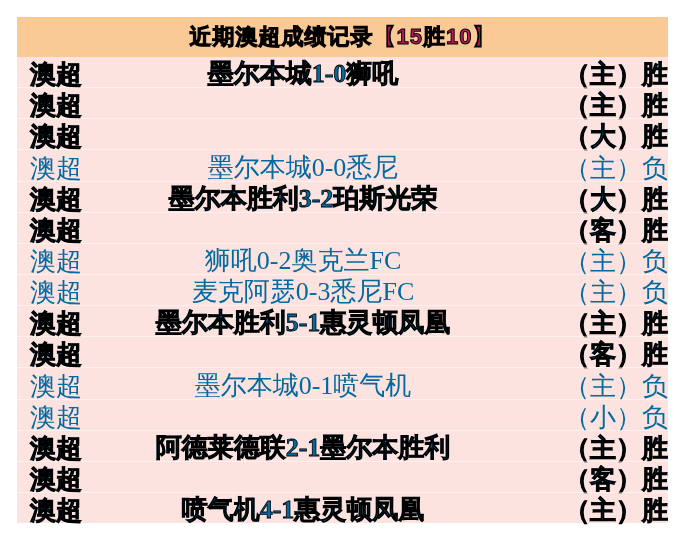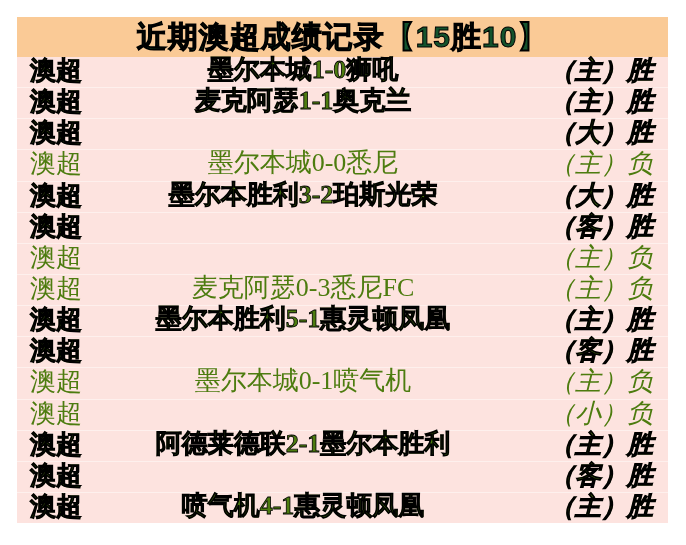--- a/index.html
+++ b/index.html
@@ -18,39 +18,39 @@
     width: 651px;
   }
   .title-bar {
     height: 40px;
     background: #FACA96;
     display: flex;
     align-items: center;
     justify-content: center;
   }
   .title-text {
-    font-size: 30px;
+    font-size: 22px;
     font-weight: 900;
-    color: #14532d;
+    color: #be185d;
     -webkit-text-stroke: 1px #000000;
     letter-spacing: 1px;
     white-space: nowrap;
   }
   .rows {
     background: #FDE3DF;
     height: 466px;
     display: flex;
     flex-direction: column;
   }
   .row {
     flex: 1;
     display: flex;
-    align-items: flex-start;
+    align-items: flex-end;
     font-size: 26px;
-    color: #4d7c0f;
+    color: #0369a1;
     line-height: 1;
     white-space: nowrap;
   }
   .row + .row {
     border-top: 1px solid rgba(255, 255, 255, 0.45);
   }
   .row.win {
     font-weight: 900;
     -webkit-text-stroke: 0.8px #000000;
   }
@@ -65,40 +65,37 @@
   }
   .col-match {
     width: 388px;
     flex: none;
     text-align: center;
     font-family: Liberation Serif, serif;
   }
   .col-result {
     flex: 1;
     text-align: right;
-    padding-right: 15px;
-    font-style: italic;
   }
 </style>
 </head>
 <body>
 
 <div class="card">
   <div class="title-bar">
     <span class="title-text">近期澳超成绩记录【15胜10】</span>
   </div>
   <div class="rows">
       <div class="row win">
     <span class="col-league">澳超</span>
     <span class="col-match">墨尔本城1-0狮吼</span>
     <span class="col-result">（主）胜</span>
   </div>
       <div class="row win">
     <span class="col-league">澳超</span>
-    <span class="col-match">麦克阿瑟1-1奥克兰</span>
     <span class="col-result">（主）胜</span>
   </div>
       <div class="row win">
     <span class="col-league">澳超</span>
     <span class="col-result">（大）胜</span>
   </div>
       <div class="row loss">
     <span class="col-league">澳超</span>
     <span class="col-match">墨尔本城0-0悉尼</span>
     <span class="col-result">（主）负</span>
@@ -107,20 +104,21 @@
     <span class="col-league">澳超</span>
     <span class="col-match">墨尔本胜利3-2珀斯光荣</span>
     <span class="col-result">（大）胜</span>
   </div>
       <div class="row win">
     <span class="col-league">澳超</span>
     <span class="col-result">（客）胜</span>
   </div>
       <div class="row loss">
     <span class="col-league">澳超</span>
+    <span class="col-match">狮吼0-2奥克兰FC</span>
     <span class="col-result">（主）负</span>
   </div>
       <div class="row loss">
     <span class="col-league">澳超</span>
     <span class="col-match">麦克阿瑟0-3悉尼FC</span>
     <span class="col-result">（主）负</span>
   </div>
       <div class="row win">
     <span class="col-league">澳超</span>
     <span class="col-match">墨尔本胜利5-1惠灵顿凤凰</span>

